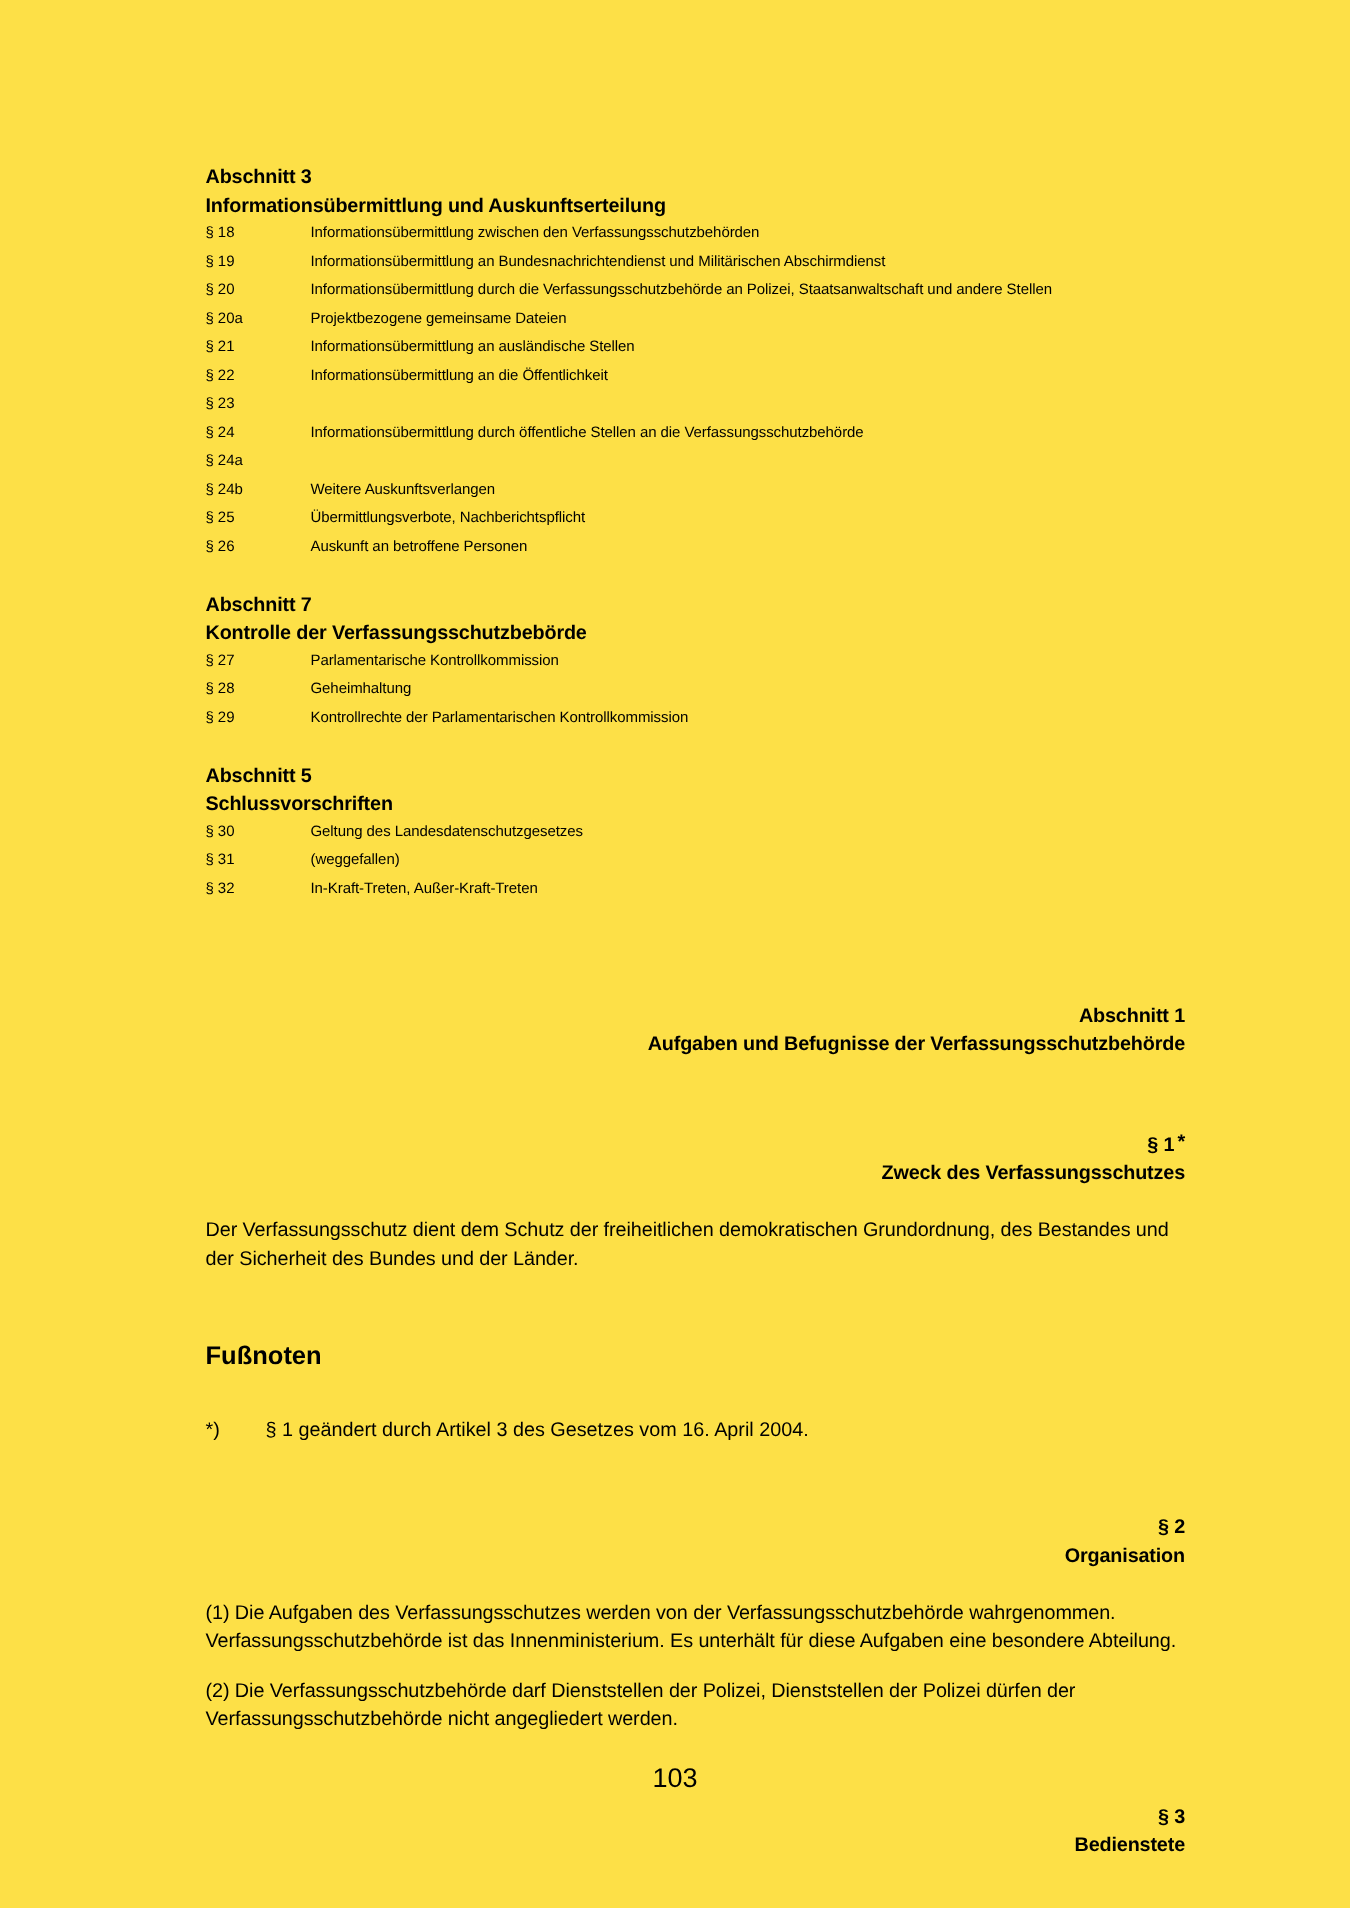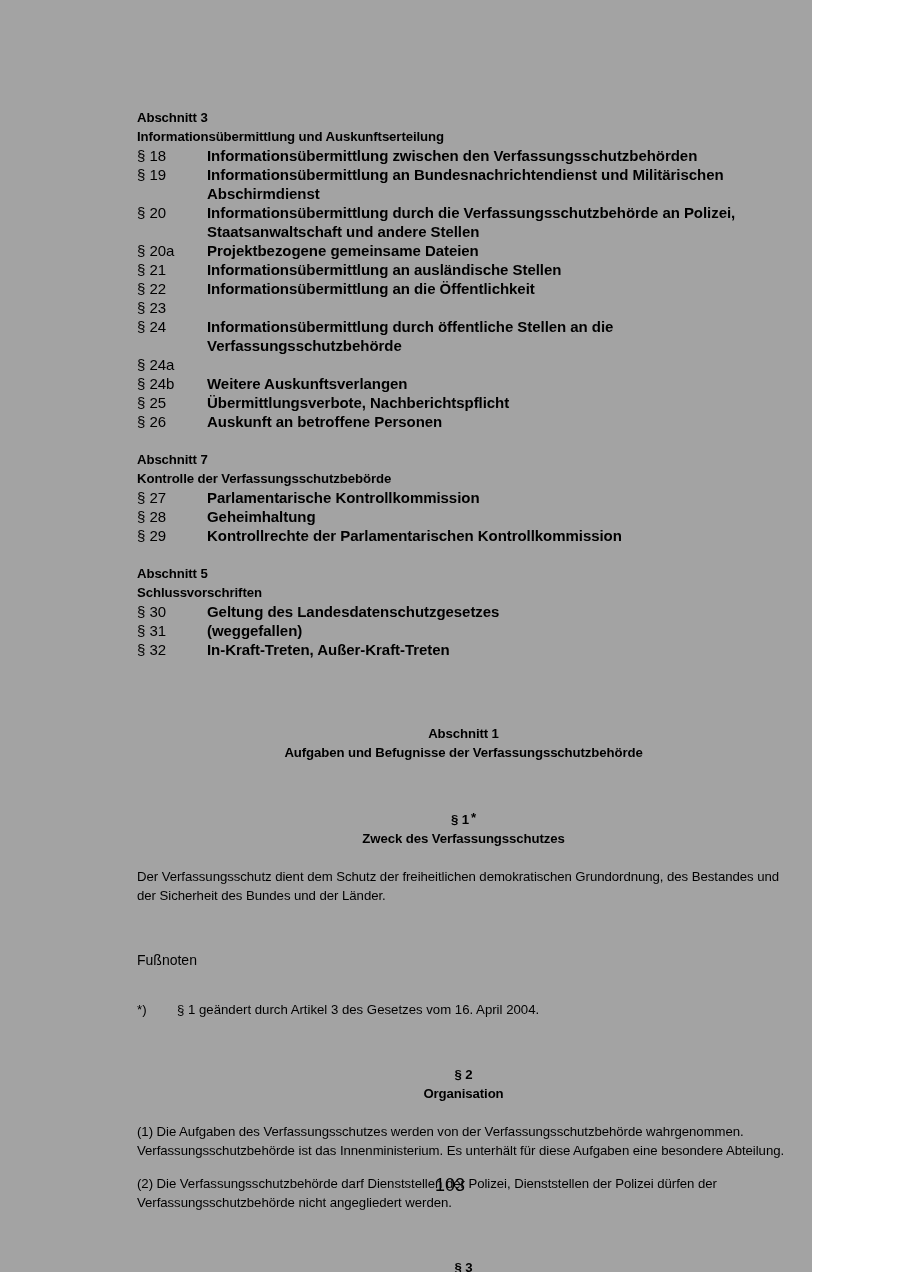--- a/index.html
+++ b/index.html
@@ -13,23 +13,23 @@
     height: 1272px;
     position: relative;
     font-family: "Liberation Sans", sans-serif;
     color: #000000;
     -webkit-font-smoothing: antialiased;
   }
   .page {
     position: absolute;
     left: 0;
     top: 0;
-    width: 812px;
+    width: 900px;
     height: 1272px;
-    background: #a3a3a3;
+    background: #fde047;
     overflow: hidden;
   }
   .content {
     position: absolute;
     left: 137px;
     top: 108px;
     width: 653px;
   }
 
   
@@ -54,59 +54,59 @@
   }
 
   .toc-list {
     list-style: none;
     margin: 0;
     padding: 0;
   }
   .toc-row {
     display: flex;
     align-items: flex-start;
-    font-size: 15px;
+    font-size: 10px;
     line-height: 19px;
     letter-spacing: -0.05px;
   }
   .toc-num {
     flex: 0 0 70px;
     width: 70px;
     white-space: nowrap;
   }
   .toc-title {
     flex: 1 1 auto;
     max-width: 583px;
-    font-weight: bold;
   }
 
   
   .center-heading {
-    text-align: center;
+    text-align: right;
     font-size: 13.2px;
     font-weight: bold;
     line-height: 19px;
     letter-spacing: -0.1px;
   }
   .sup-star {
     font-size: 13.2px;
     vertical-align: 2px;
     margin-left: 2px;
   }
 
   
   .para {
     font-size: 13.2px;
     line-height: 19px;
     letter-spacing: -0.05px;
     text-align: left;
   }
   .label-plain {
-    font-size: 14px;
-    line-height: 19px;
+    font-size: 17px;
+    line-height: 19px;
+    font-weight: bold;
   }
 
   
   .footnote-row {
     display: flex;
     align-items: flex-start;
     font-size: 13.2px;
     line-height: 19px;
   }
   .footnote-mark {

